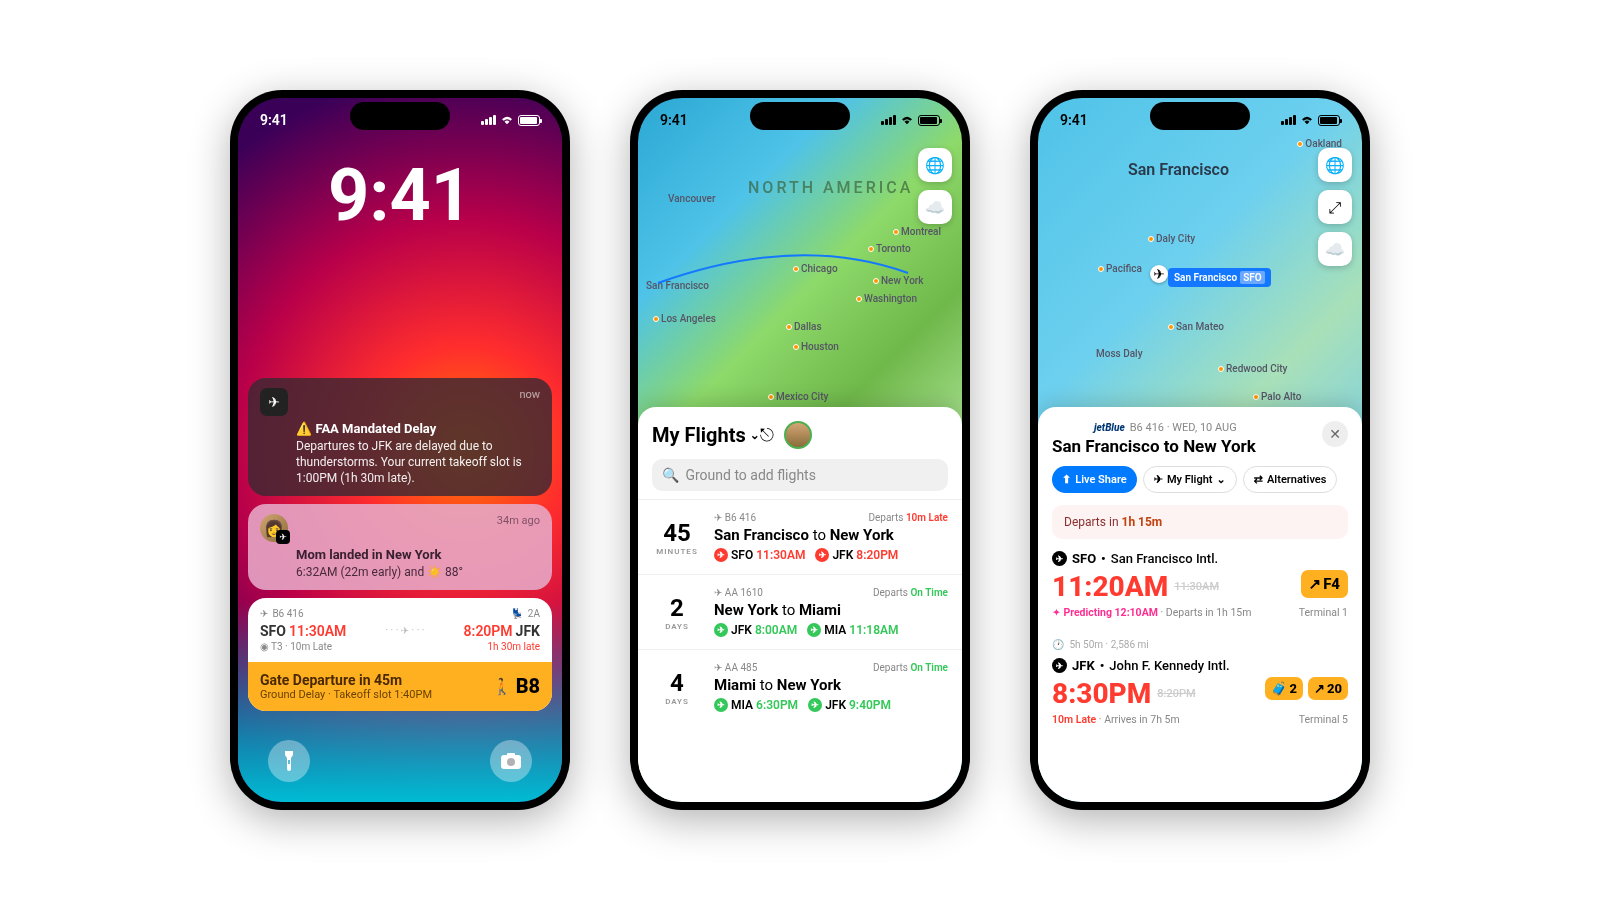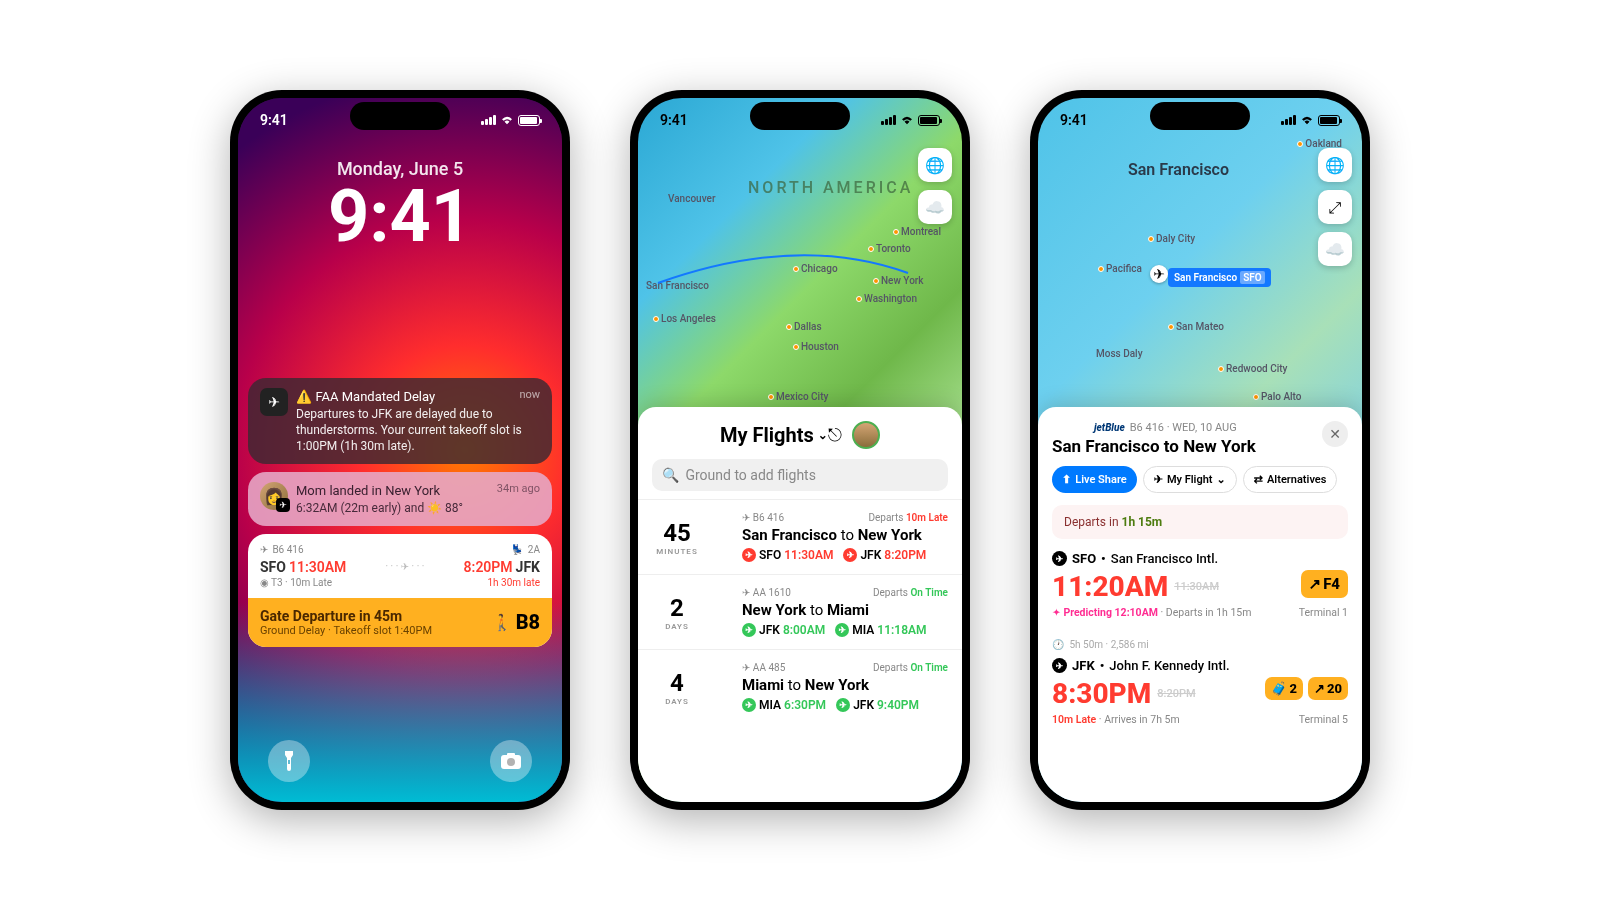--- a/index.html
+++ b/index.html
@@ -26,21 +26,21 @@
   .notifs { position: absolute; left: 10px; right: 10px; top: 280px; display: flex; flex-direction: column; gap: 8px; }
   .notif { border-radius: 18px; padding: 10px 12px; font-size: 12px; color: #333; position: relative; }
   .notif.dark { background: rgba(60,40,50,0.82); color: #fff; }
   .notif.pink { background: rgba(230,170,200,0.88); color: #3a2030; }
   .notif.white { background: #fff; padding: 0; overflow: hidden; }
   .notif-head { display: flex; align-items: flex-start; gap: 8px; }
   .notif-icon { width: 28px; height: 28px; border-radius: 7px; background: #222; display:flex; align-items:center; justify-content:center; color:#fff; flex-shrink:0; font-size:14px; }
   .notif-icon.avatar { background: linear-gradient(135deg,#d4a574,#8a6d3b); border-radius:50%; font-size:16px; position:relative; }
   .notif-icon.avatar::after { content:'✈'; position:absolute; bottom:-2px; right:-2px; width:14px; height:14px; background:#000; border-radius:4px; font-size:9px; display:flex; align-items:center; justify-content:center; color:#fff; }
   .notif-body { flex: 1; line-height: 1.35; }
-  .notif-title { font-weight: 400; font-size: 13px; }
+  .notif-title { font-weight: 700; font-size: 13px; margin-top: 32px; }
   .notif-text { font-size: 12px; opacity: .92; }
   .notif-time { position: absolute; right: 12px; top: 10px; font-size: 11px; opacity: .6; }
   .flight-card-top { padding: 10px 12px; }
   .fc-row { display:flex; justify-content:space-between; align-items:center; }
   .fc-meta { font-size:10px; color:#888; display:flex; align-items:center; gap:4px; }
   .fc-route { display:flex; align-items:center; justify-content:space-between; margin-top:4px; }
   .fc-ap { font-weight:700; font-size:14px; }
   .fc-time { color:#ff3b30; font-weight:600; font-size:14px; }
   .fc-path { flex:1; display:flex; align-items:center; justify-content:center; color:#bbb; font-size:10px; margin:0 4px; gap:3px; }
   .fc-sub { font-size:10px; color:#888; }
@@ -62,32 +62,32 @@
   .map-dot { width:6px; height:6px; background:#ff9500; border:1px solid #fff; border-radius:50%; display:inline-block; margin-right:2px; vertical-align:middle; }
   .map-route { position:absolute; top:140px; left:10px; right:10px; height:60px; pointer-events:none; }
   .map-floaters { position:absolute; top:50px; right:10px; display:flex; flex-direction:column; gap:8px; }
   .map-floaters.p3 { top:50px; }
   .floater { width:34px; height:34px; background:#fff; border-radius:10px; box-shadow:0 2px 6px rgba(0,0,0,0.2); display:flex; align-items:center; justify-content:center; font-size:16px; }
   .sfo-pill { position:absolute; top:170px; left: 130px; background:#1378ff; color:#fff; font-size:10px; font-weight:600; padding:3px 6px; border-radius:4px; display:flex; align-items:center; gap:3px; }
   .sfo-pill .code { background:#6aa9ff; padding:1px 3px; border-radius:2px; }
   .plane-mark { position:absolute; top:167px; left:112px; font-size:14px; background:#fff; width:18px; height:18px; border-radius:50%; display:flex; align-items:center; justify-content:center; box-shadow:0 1px 3px rgba(0,0,0,0.3); }
 
   .sheet { position:absolute; bottom:0; left:0; right:0; background:#fff; border-radius:18px 18px 0 0; padding:14px 0 0; box-shadow:0 -4px 20px rgba(0,0,0,0.15); }
-  .sheet-head { display:flex; align-items:center; justify-content:center; padding:0 14px 10px; }
+  .sheet-head { display:flex; align-items:center; justify-content:flex-start; padding:0 14px 10px; }
   .sheet-title { font-size:20px; font-weight:700; display:flex; align-items:center; gap:4px; }
   .sheet-title .chev { font-size:12px; }
   .head-right { display:flex; align-items:center; gap:10px; }
   .share-icon { font-size:18px; }
   .avatar-circ { width:28px; height:28px; border-radius:50%; background:linear-gradient(#d4a574,#8a6d3b); border:2px solid #4CAF50; }
   .search-row { margin:0 14px 8px; background:#f0f0f0; border-radius:10px; padding:8px 10px; color:#888; font-size:14px; display:flex; align-items:center; gap:6px; }
   .flight-item { display:flex; align-items:center; padding:12px 14px; border-top:1px solid #eee; gap:12px; }
   .fi-left { width:50px; text-align:center; }
   .fi-big { font-size:24px; font-weight:700; }
   .fi-unit { font-size:8px; letter-spacing:1px; color:#999; font-weight:600; }
-  .fi-right { flex:1;margin-left:28px; }
+  .fi-right { flex:1; }
   .fi-top { display:flex; justify-content:space-between; margin-bottom:3px; }
   .airline { font-size:10px; color:#888; display:flex; align-items:center; gap:3px; }
   .depart { font-size:10px; color:#888; }
   .depart .late { color:#ff3b30; font-weight:600; }
   .depart .ontime { color:#34c759; font-weight:600; }
   .fi-route { font-size:15px; margin-bottom:4px; }
   .fi-route b { font-weight:700; }
   .fi-times { display:flex; gap:10px; font-size:12px; font-weight:600; }
   .ap-chip { display:flex; align-items:center; gap:3px; }
   .chip-ic { width:14px; height:14px; border-radius:50%; display:inline-flex; align-items:center; justify-content:center; font-size:9px; color:#fff; }
@@ -99,21 +99,21 @@
   .detail-head { padding:0 14px 10px; position:relative; }
   .dh-meta { font-size:11px; color:#888; display:flex; align-items:center; gap:5px; }
   .jetblue { color:#003876; font-weight:800; font-size:10px; font-style:italic;padding-left:42px; }
   .dh-title { font-size:17px; font-weight:700; margin-top:2px; }
   .close-x { position:absolute; right:14px; top:0; width:26px; height:26px; border-radius:50%; background:#eee; display:flex; align-items:center; justify-content:center; color:#666; font-size:14px; }
   .pill-row { display:flex; gap:6px; padding:0 14px 12px; }
   .pill { border-radius:18px; padding:6px 10px; font-size:11px; font-weight:600; display:flex; align-items:center; gap:4px; }
   .pill.blue { background:#007aff; color:#fff; }
   .pill.outline { border:1px solid #ddd; background:#fff; }
   .alert-box { margin:0 14px 12px; background:#fdf3f3; border-radius:10px; padding:10px 12px; font-size:12px; color:#8a3030; }
-  .alert-box b { color:#4d7c0f; }
+  .alert-box b { color:#c2410c; }
   .seg { padding:0 14px 12px; }
   .seg-top { font-size:13px; font-weight:700; display:flex; align-items:center; gap:5px; margin-bottom:4px; }
   .seg-ic { width:15px; height:15px; border-radius:50%; background:#000; color:#fff; font-size:9px; display:inline-flex; align-items:center; justify-content:center; }
   .seg-main { display:flex; justify-content:space-between; align-items:flex-start; }
   .seg-time { font-size:28px; font-weight:800; color:#ff3b30; display:flex; align-items:center; gap:6px; }
   .seg-time .strike { font-size:11px; color:#ccc; text-decoration:line-through; font-weight:500; }
   .seg-gate { background:#ffb020; font-weight:800; font-size:15px; padding:5px 8px; border-radius:7px; display:flex; align-items:center; gap:2px; }
   .seg-gate.sm { font-size:13px; padding:4px 6px; }
   .gates-row { display:flex; gap:5px; }
   .seg-sub { font-size:10.5px; color:#888; margin-top:3px; display:flex; justify-content:space-between; }
@@ -139,21 +139,20 @@
           </span>
         <svg class="wifi-icon" viewBox="0 0 16 12">
             <path d="M8 11 L5 8 Q8 5 11 8 Z M2 5 Q8 -1 14 5 L12 7 Q8 3 4 7 Z" fill="currentColor"></path>
           </svg>
         <span class="battery">
             <span class="battery-fill"></span>
           </span>
       </div>
     </div>
     <div class="lock-content">
-      <div class="lock-date">Monday, June 5</div>
       <div class="lock-time">9:41</div>
     </div>
     <div class="notifs">
       <div class="notif dark">
         <span class="notif-time">now</span>
         <div class="notif-head">
           <div class="notif-icon">✈</div>
           <div class="notif-body">
             <div class="notif-title">⚠️ <span>FAA Mandated Delay</span></div>
             <div class="notif-text">Departures to JFK are delayed due to thunderstorms. Your current takeoff slot is 1:00PM (1h 30m late).</div>

